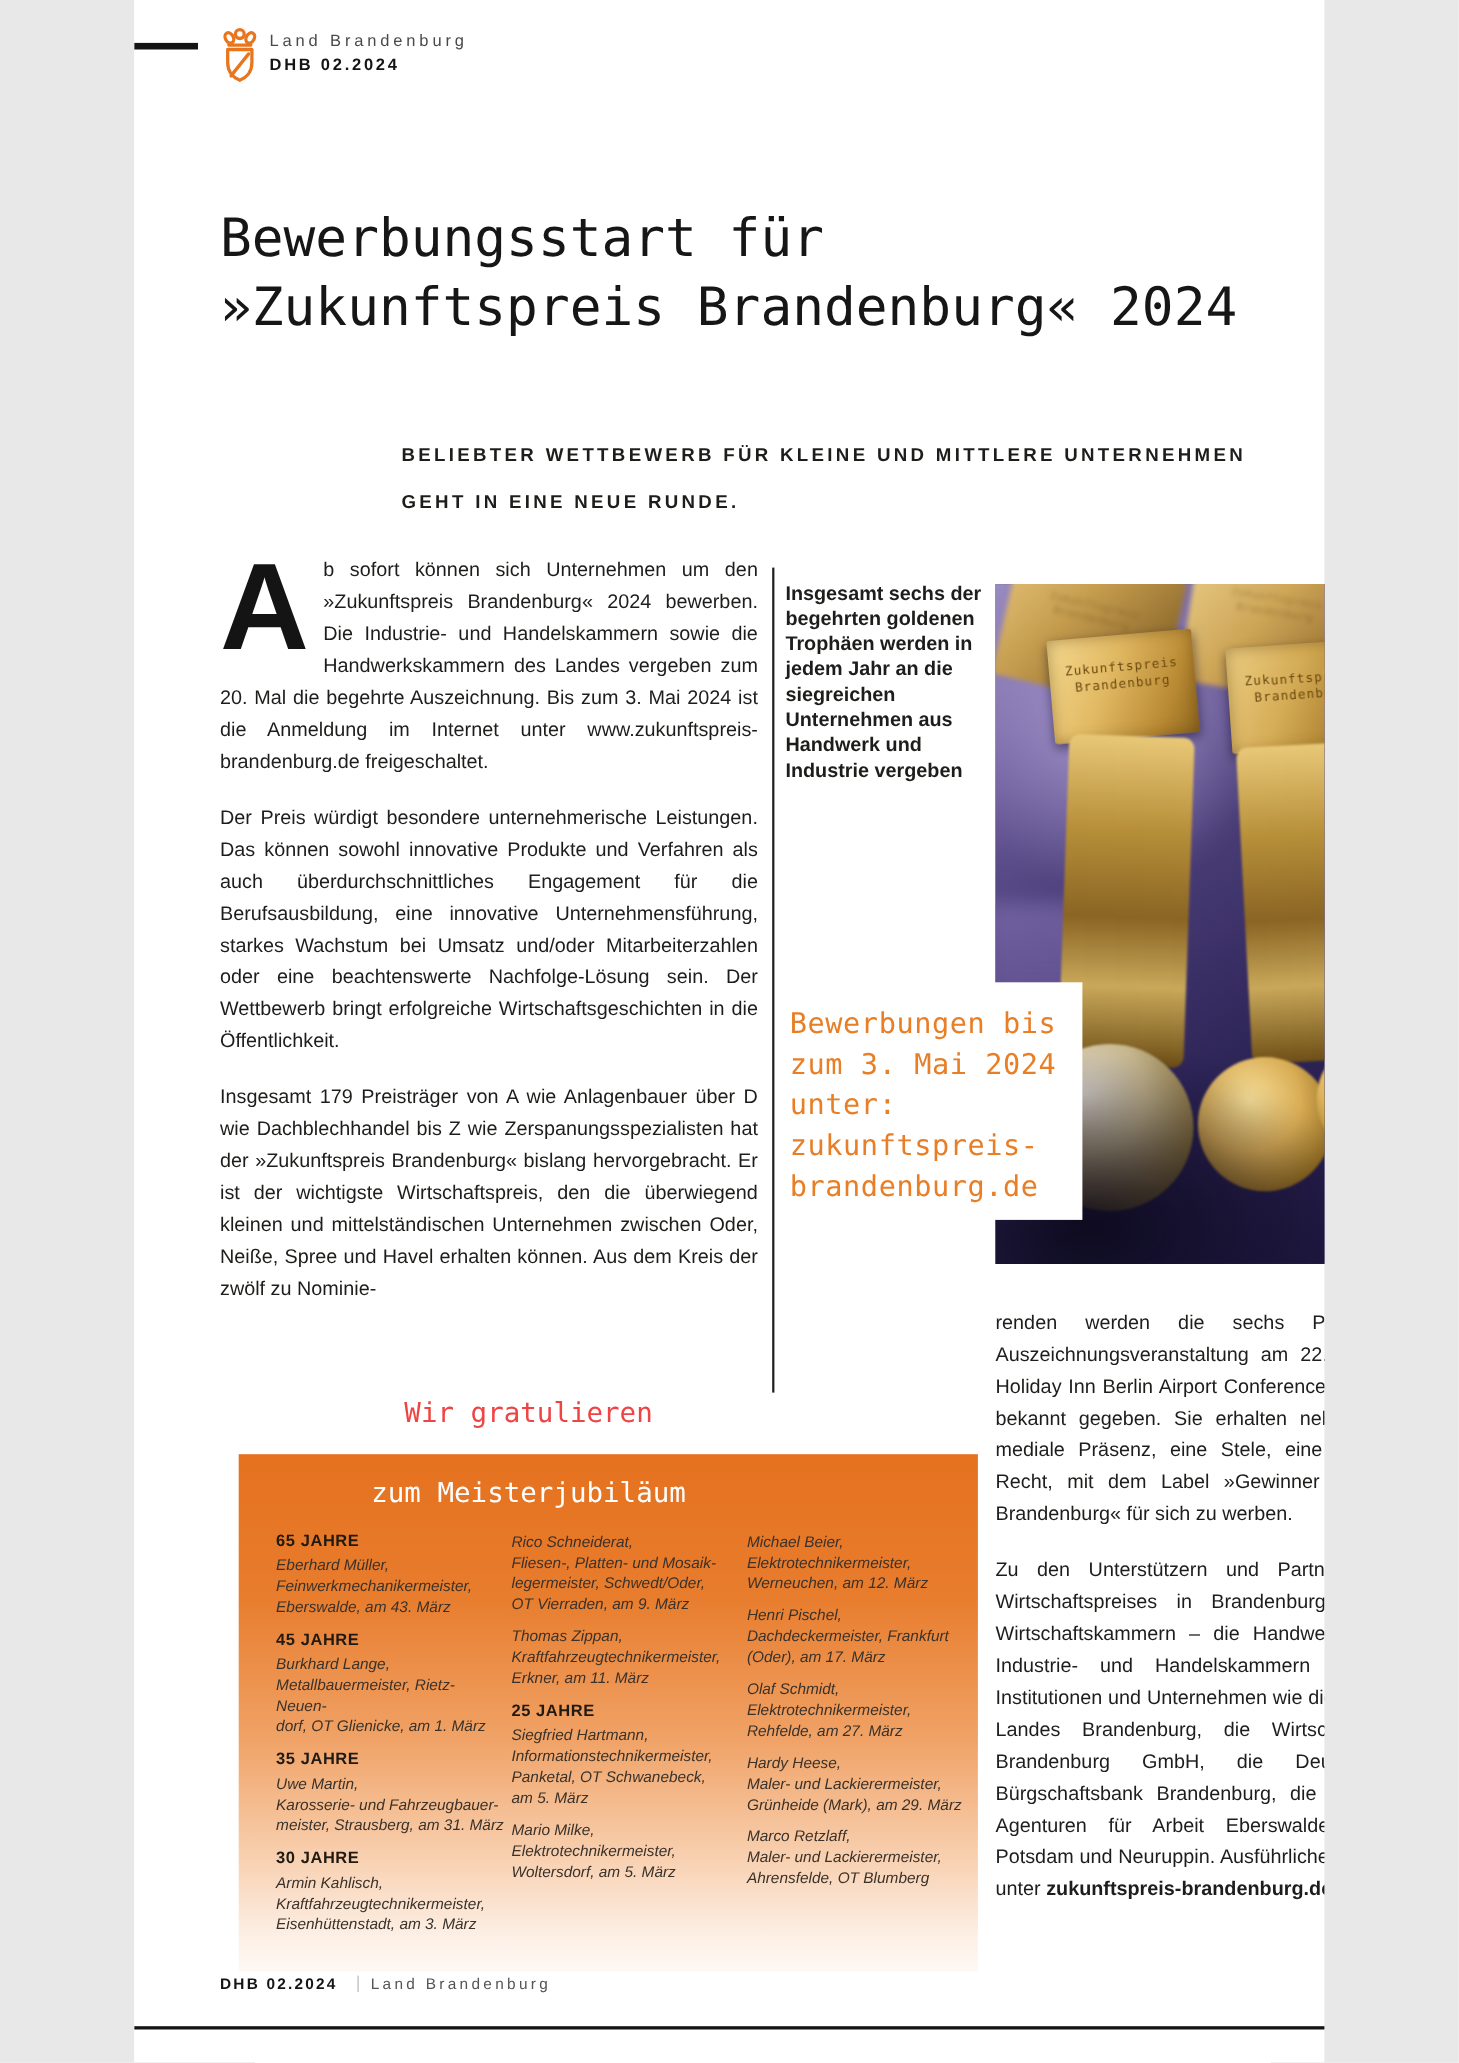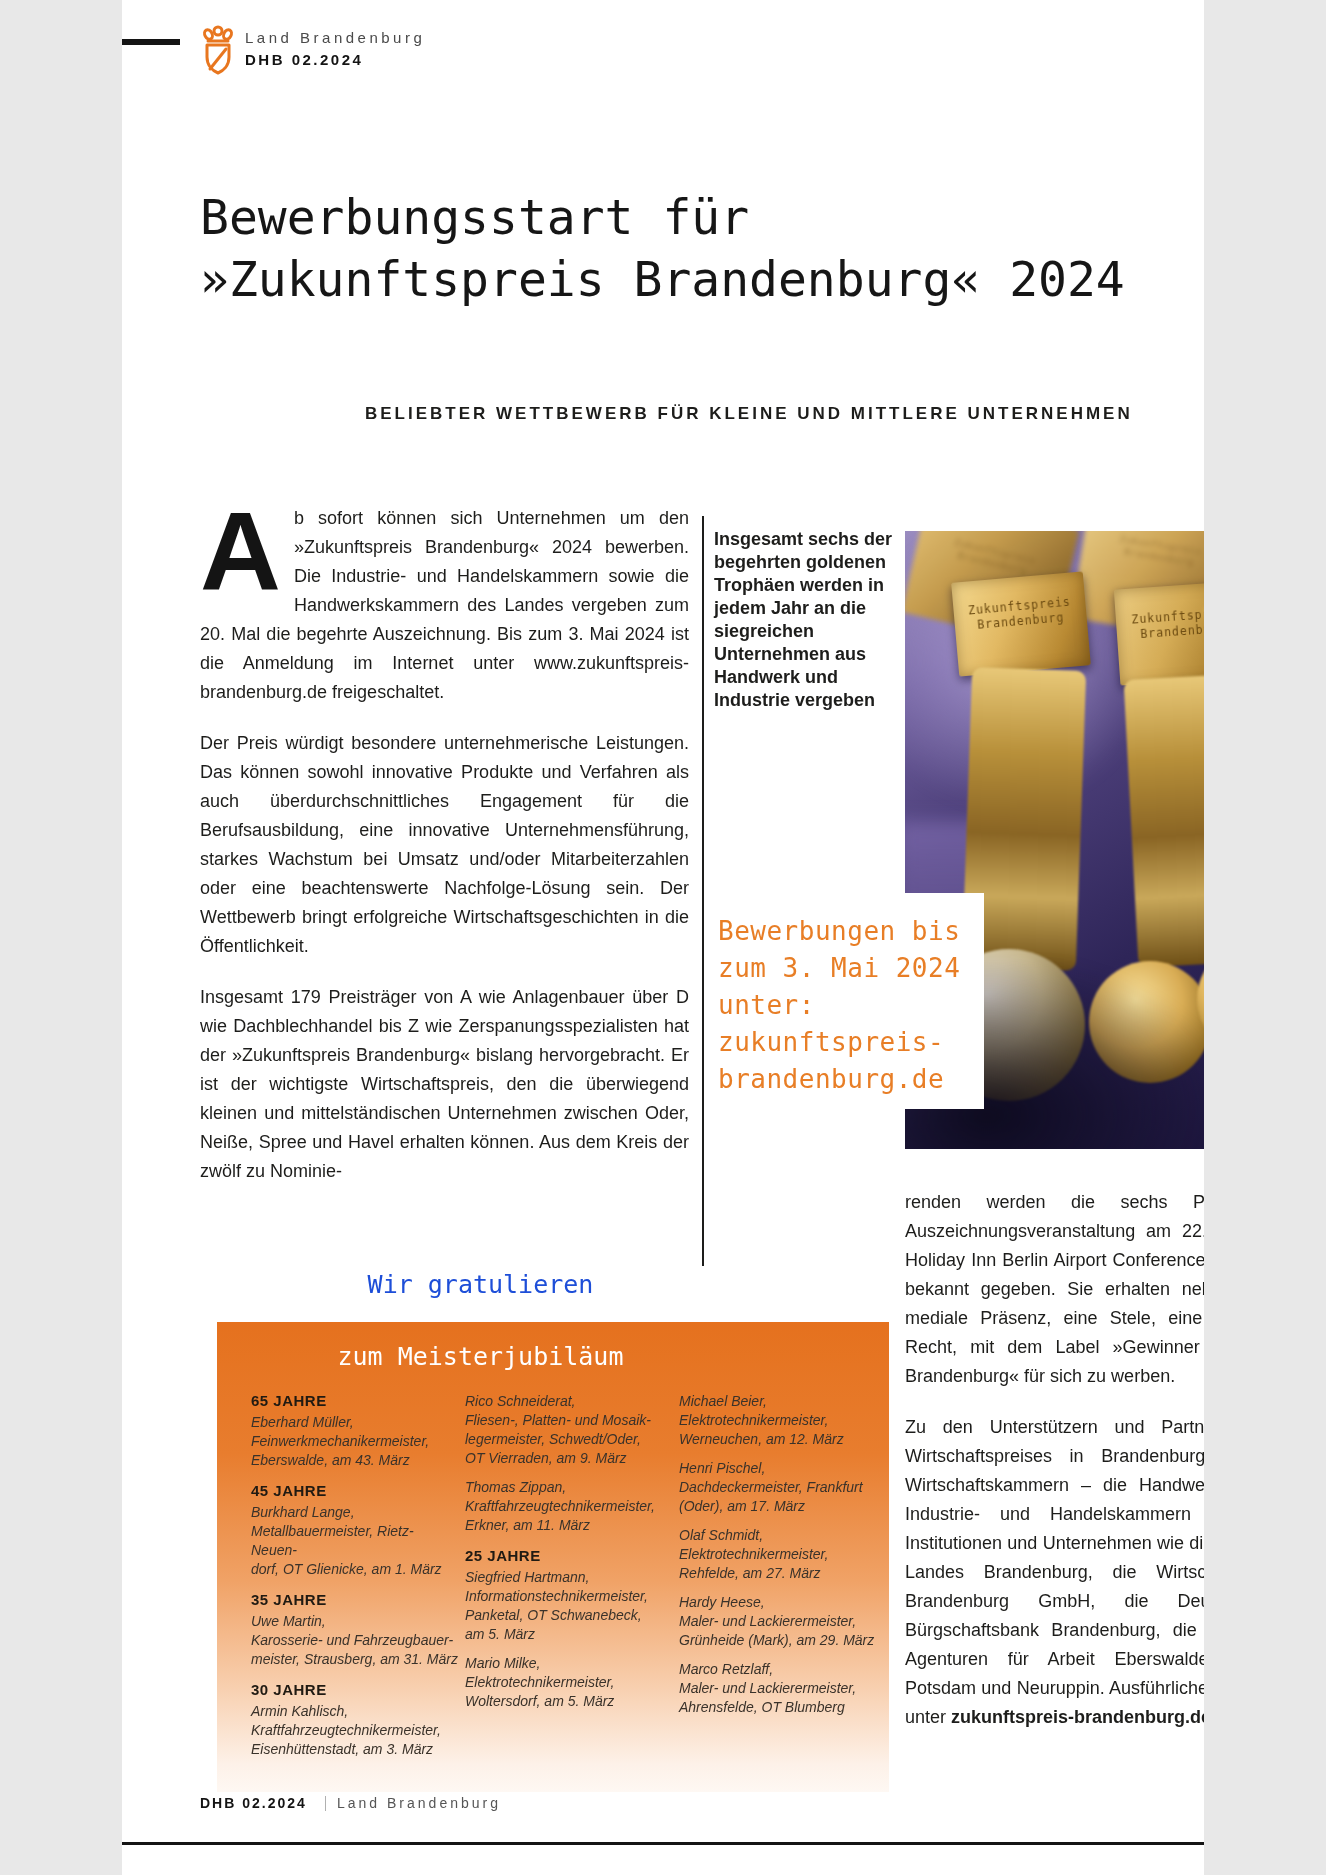--- a/index.html
+++ b/index.html
@@ -63,21 +63,21 @@
          filter:blur(3px);opacity:.9;}
 
   
   .promo{left:592px;top:893px;width:270px;height:216px;background:#ffffff;z-index:5;
          padding:20px 0 0 4px;box-sizing:border-box;}
   .promo-line{font-family:"DejaVu Sans Mono",monospace;font-size:26px;line-height:37px;
               color:#e87e26;letter-spacing:0.5px;white-space:nowrap;}
 
   
   .grat-heading{left:95px;top:1270px;width:527px;text-align:center;
-                font-family:"DejaVu Sans Mono",monospace;font-size:25px;color:#1d4ed8;}
+                font-family:"DejaVu Sans Mono",monospace;font-size:25px;color:#ef4444;}
   .jub-box{left:95px;top:1322px;width:672px;height:470px;
            background:linear-gradient(180deg,#e5711e 0%,#e87d2e 28%,#f0a266 55%,#f8d0b0 78%,#fdf1e8 94%,#fef8f3 100%);}
   .jub-heading{position:absolute;left:0;top:20px;width:527px;text-align:center;
                font-family:"DejaVu Sans Mono",monospace;font-size:25px;color:#ffffff;}
   .jub-col{position:absolute;top:70px;}
   .jub-col.c1{left:34px;width:208px;}
   .jub-col.c2{left:248px;width:208px;}
   .jub-col.c3{left:462px;width:200px;}
   .jub-years{font-weight:bold;font-size:15px;letter-spacing:0.5px;color:#201a12;margin:12px 0 4px;}
   .jub-col > .jub-years:first-child{margin-top:0;}
@@ -111,20 +111,21 @@
   <div class="abs brand-name">Land Brandenburg</div>
   <div class="abs issue">DHB 02.2024</div>
 
   <div class="abs headline">
     <div>Bewerbungsstart für</div>
     <div>»Zukunftspreis Brandenburg« 2024</div>
   </div>
 
   <div class="abs kicker">
     <div>BELIEBTER WETTBEWERB FÜR KLEINE UND MITTLERE UNTERNEHMEN</div>
+    <div>GEHT IN EINE NEUE RUNDE.</div>
   </div>
 
   <div class="abs left-col">
     <p class="bp"><span class="dropcap">A</span><span>b sofort können sich Unternehmen um den »Zukunftspreis Brandenburg« 2024 bewerben. Die Industrie- und Handelskammern sowie die Handwerkskammern des Landes vergeben zum 20. Mal die begehrte Auszeichnung. Bis zum 3. Mai 2024 ist die Anmeldung im Internet unter www.zukunftspreis-brandenburg.de freigeschaltet.</span></p>
     <p class="bp">Der Preis würdigt besondere unternehmerische Leistungen. Das können sowohl innovative Produkte und Verfahren als auch überdurchschnittliches Engagement für die Berufsausbildung, eine innovative Unternehmensführung, starkes Wachstum bei Umsatz und/oder Mitarbeiterzahlen oder eine beachtenswerte Nachfolge-Lösung sein. Der Wettbewerb bringt erfolgreiche Wirtschaftsgeschichten in die Öffentlichkeit.</p>
     <p class="bp">Insgesamt 179 Preisträger von A wie Anlagenbauer über D wie Dachblechhandel bis Z wie Zerspanungsspezialisten hat der »Zukunftspreis Brandenburg« bislang hervorgebracht. Er ist der wichtigste Wirtschaftspreis, den die überwiegend kleinen und mittelständischen Unternehmen zwischen Oder, Neiße, Spree und Havel erhalten können. Aus dem Kreis der zwölf zu Nominie-</p>
   </div>
 
   <div class="abs col-rule"></div>
 

